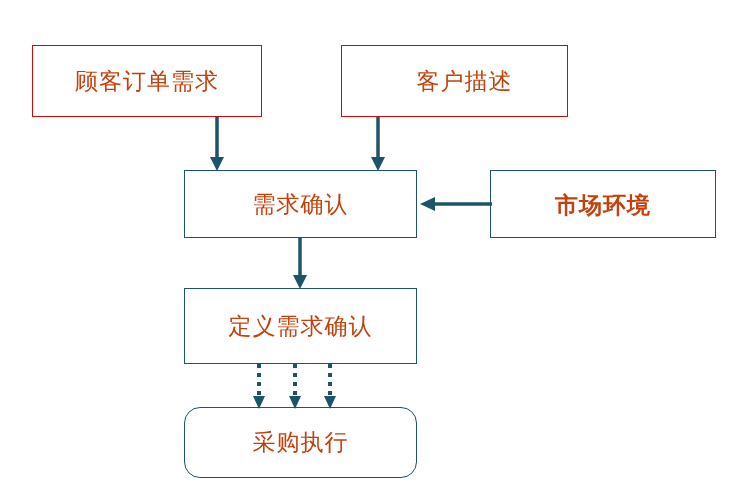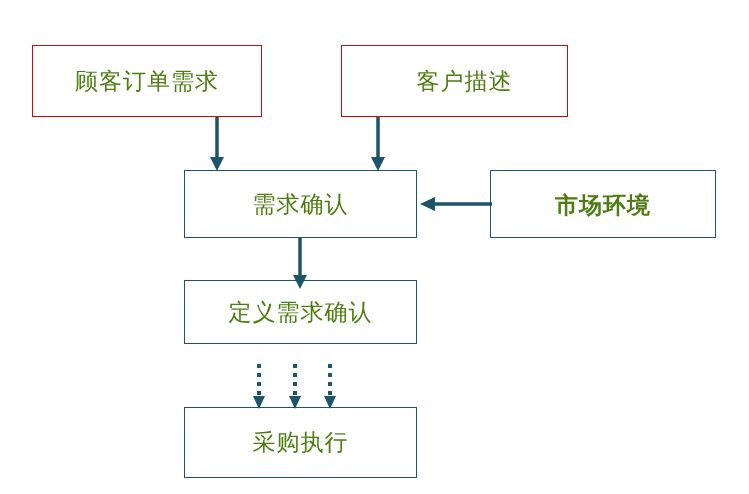--- a/index.html
+++ b/index.html
@@ -23,21 +23,21 @@
     box-sizing: border-box;
     display: flex;
     align-items: center;
     justify-content: center;
     background: #ffffff;
   }
   .node .label {
     font-size: 23px;
     line-height: 1;
     letter-spacing: 1px;
-    color: #4d7c0f;
+    color: #c2410c;
     white-space: nowrap;
     font-family: "DejaVu Serif", "Liberation Serif", serif;
   }
   .node.red {
     border: 1.5px solid #cf0a0a;
   }
   .node.teal {
     border: 1.5px solid #1d5468;
   }
   .edge {
@@ -62,25 +62,25 @@
   </div>
 
   <div class="node teal" style="left:184px; top:170px; width:233px; height:68px;">
     <span class="label">需求确认</span>
   </div>
 
   <div class="node teal" style="left:490px; top:170px; width:226px; height:68px;font-weight:bold;">
     <span class="label">市场环境</span>
   </div>
 
-  <div class="node teal" style="left:184px; top:280px; width:233px; height:64px;">
+  <div class="node teal" style="left:184px; top:288px; width:233px; height:76px;">
     <span class="label">定义需求确认</span>
   </div>
 
-  <div class="node teal" style="left:184px; top:407px; width:233px; height:71px;">
+  <div class="node teal" style="left:184px; top:407px; width:233px; height:71px;border-radius:16px;">
     <span class="label">采购执行</span>
   </div>
 
   <div class="edge" style="left:207px; top:117px; width:20px; height:55px;">
     <svg width="20" height="55" viewBox="0 0 20 55">
       <line x1="10" y1="0" x2="10" y2="44" stroke="#1d5468" stroke-width="3.5"></line>
       <polygon points="10,54 3,40 17,40" fill="#1d5468"></polygon>
     </svg>
   </div>
 

